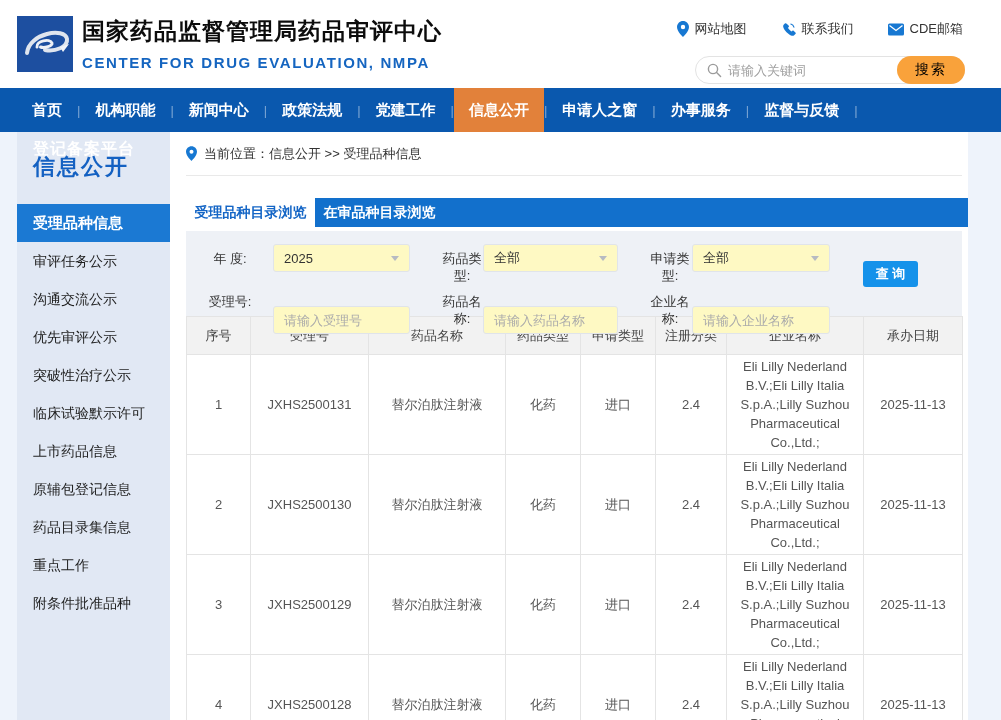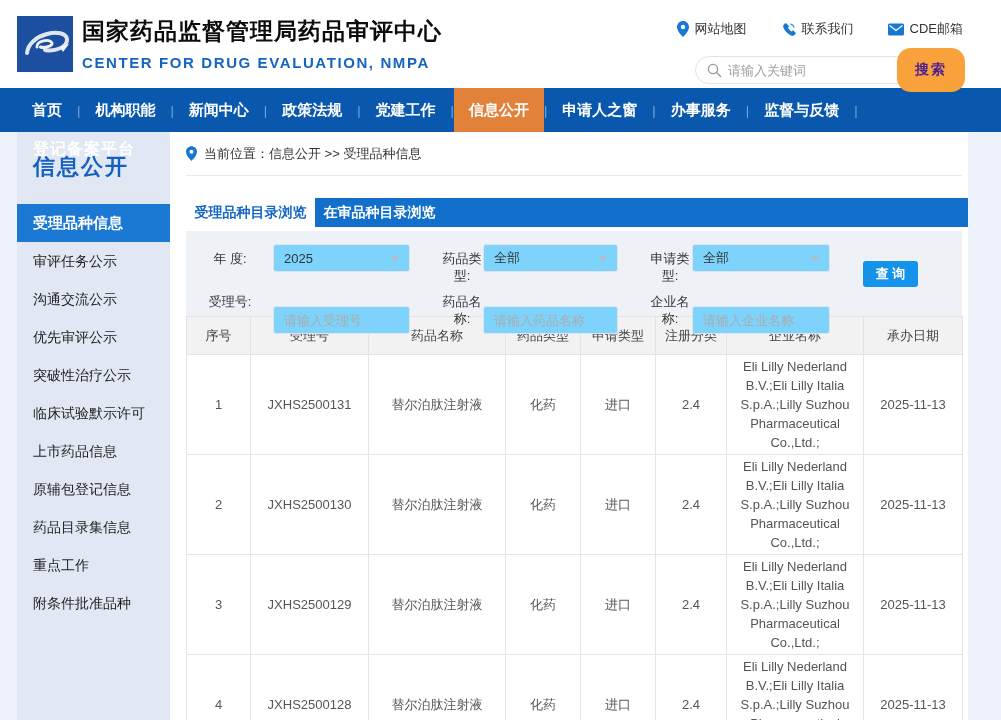--- a/index.html
+++ b/index.html
@@ -13,22 +13,22 @@
   .titles { position:absolute; left:82px; top:16px; }
   .org-title { font-size:23px; font-weight:bold; color:#0c0c0c; letter-spacing:1px; white-space:nowrap; }
   .org-sub { margin-top:7px; font-size:15px; font-weight:bold; color:#1565c0; letter-spacing:1.6px; white-space:nowrap; }
   .top-links { position:absolute; right:38px; top:20px; display:flex; gap:34px; align-items:center; }
   .top-link { display:flex; gap:6px; align-items:center; font-size:13px; color:#333; cursor:pointer; white-space:nowrap; }
   .searchbar { position:absolute; left:695px; top:56px; width:270px; height:28px; background:#fff;
                border:1px solid #e3e3e3; border-radius:14px; display:flex; align-items:center; }
   .searchbar .mag { margin-left:11px; display:flex; }
   .searchbar input { flex:1; border:none; outline:none; background:transparent; font-size:13px; color:#b91c1c; padding:0 6px; min-width:0; }
   .searchbar input::placeholder { color:#9f9f9f; }
-  .search-btn { width:68px; height:44px; margin-right:-1px; border:none; border-radius:14px; background:#f9a23b;
-                color:#4c1d95; font-size:14px; font-weight:bold; cursor:pointer; letter-spacing:2px; }
+  .search-btn { width:68px; height:28px; margin-right:-1px; border:none; border-radius:14px; background:#f9a23b;
+                color:#000000; font-size:14px; font-weight:normal; cursor:pointer; letter-spacing:2px; }
 
   
   .nav { height:44px; background:#0a58ae; display:flex; align-items:center; padding-left:17px; }
   .nav-item { height:44px; line-height:44px; padding:0 15px; color:#fff; font-size:15px; font-weight:bold; cursor:pointer; white-space:nowrap; }
   .nav-item.active { background:#e2813a; }
   .nav-sep { color:rgba(255,255,255,.45); font-size:13px; }
 
   
   .main { display:flex; height:588px; padding-left:17px; }
 
@@ -43,21 +43,21 @@
 
   .crumbs { height:44px; width:776px; display:flex; align-items:center; gap:7px; font-size:13px; color:#333;
             border-bottom:1px solid #e9e9e9; }
   .tabbar { margin-top:22px; width:782px; height:29px; background:#1270cc; display:flex; }
   .tab { width:129px; line-height:29px; text-align:center; font-size:14px; font-weight:bold; color:#fff; cursor:pointer; }
   .tab.active { background:#fff; color:#1566c6; }
 
   
   .filterbox { margin-top:4px; width:776px; height:85px; background:#eef1f6; position:relative; font-size:13px; }
   .flabel { position:absolute; width:48px; line-height:17px; padding-top:6px; text-align:center; color:#333; }
-  .ffield { position:absolute; height:28px; background:#7dd3fc; border:1px solid #e0e4ea; border-radius:3px; }
+  .ffield { position:absolute; height:28px; background:#fef9c3; border:1px solid #e0e4ea; border-radius:3px; }
   .select { display:flex; align-items:center; justify-content:space-between; padding:0 10px; color:#333; cursor:pointer; }
   .caret { width:0; height:0; border-left:4px solid transparent; border-right:4px solid transparent; border-top:5px solid #b6bac2; }
   input.ffield { font-size:13px; color:#333; padding:0 10px; outline:none;margin-top:19px; }
   input.ffield::placeholder { color:#ababab; }
   .row1 { top:13px; } .row2 { top:56px; }
   .p1l { left:20px; } .p1f { left:87px; width:137px; }
   .p2l { left:252px; } .p2f { left:297px; width:135px; }
   .p3l { left:460px; } .p3f { left:506px; width:138px; }
   .query-btn { position:absolute; left:677px; top:30px; width:55px; height:26px; border:none; border-radius:3px;
                background:#1592ea; color:#fff; font-size:13px; font-weight:bold; cursor:pointer; white-space:nowrap; }

